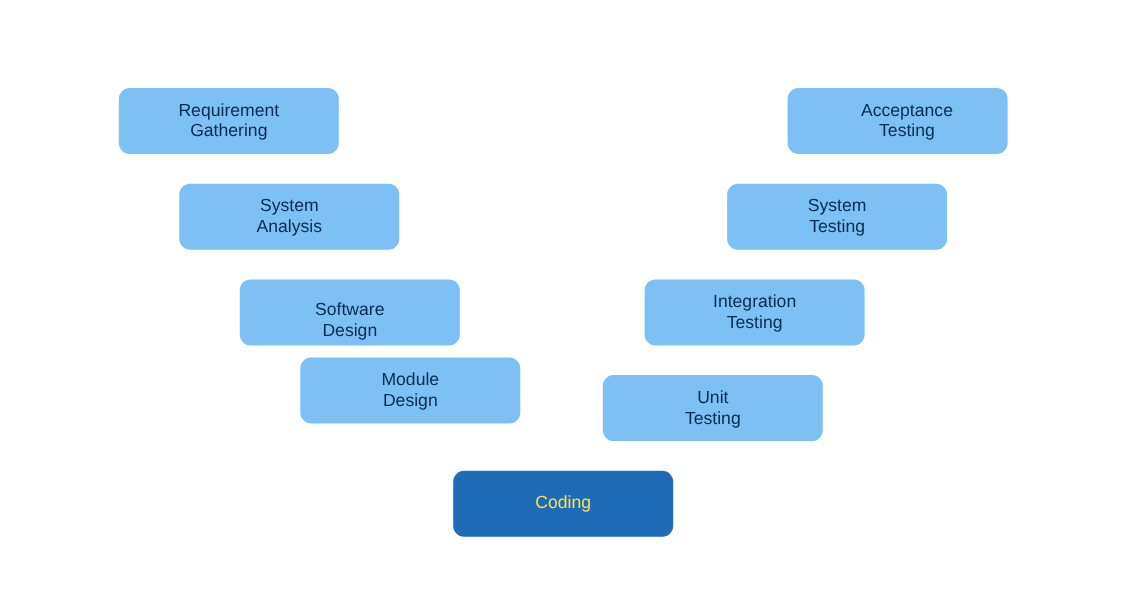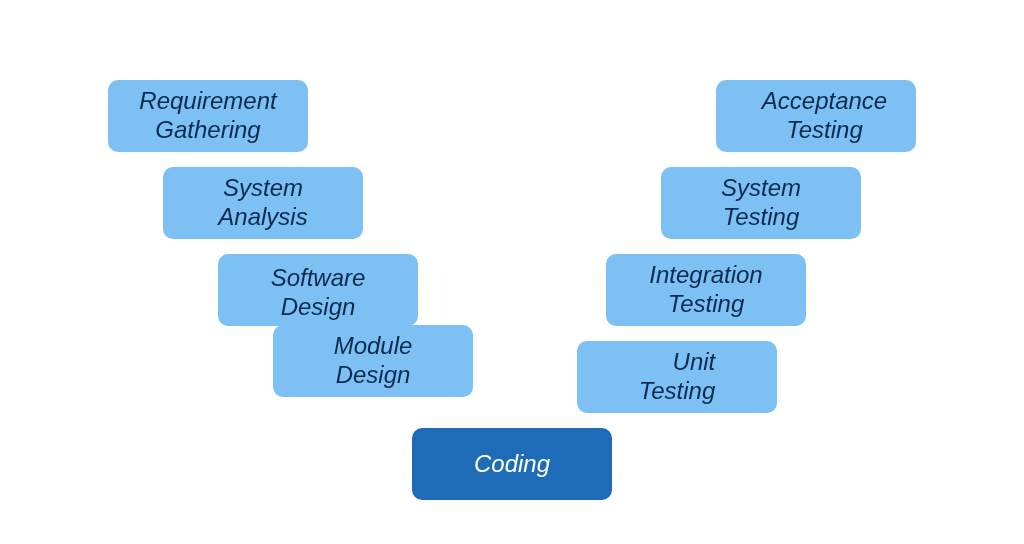--- a/index.html
+++ b/index.html
@@ -8,39 +8,38 @@
     width: 1024px;
     height: 544px;
     background: #ffffff;
     font-family: "Segoe UI", Arial, sans-serif;
     position: relative;
     overflow: hidden;
   }
   .box {
     position: absolute;
     width: 200px;
-    height: 72px;
+    height: 60px;
     border-radius: 10px;
     display: flex;
     align-items: center;
     justify-content: center;
     text-align: center;
-    font-size: 24px;
+    font-size: 16px;
     line-height: 1.2;
     box-sizing: border-box;
     padding: 4px 8px;
-    font-style: italic;
   }
   .light {
     background: #7cc0f4;
     color: #0a2b4f;
   }
   .dark {
     background: #1e6bb8;
-    color: #ffffff;
+    color: #fde047;
   }
 </style>
 </head>
 <body>
 
 <div class="box light" style="left:108px; top:80px;">
     <span>Requirement<br>Gathering</span>
   </div>
 <div class="box light" style="left:163px; top:167px;">
     <span>System<br>Analysis</span>
@@ -49,24 +48,24 @@
     <span>Software<br>Design</span>
   </div>
 <div class="box light" style="left:273px; top:325px;">
     <span>Module<br>Design</span>
   </div>
 
 <div class="box dark" style="left:412px; top:428px;">
     <span>Coding</span>
   </div>
 
-<div class="box light" style="left:577px; top:341px;text-align:right;">
+<div class="box light" style="left:548px; top:341px;">
     <span>Unit<br>Testing</span>
   </div>
-<div class="box light" style="left:606px; top:254px;">
+<div class="box light" style="left:586px; top:254px;">
     <span>Integration<br>Testing</span>
   </div>
 <div class="box light" style="left:661px; top:167px;">
     <span>System<br>Testing</span>
   </div>
 <div class="box light" style="left:716px; top:80px;padding-left:25px;">
     <span>Acceptance<br>Testing</span>
   </div>
 
 </body></html>

